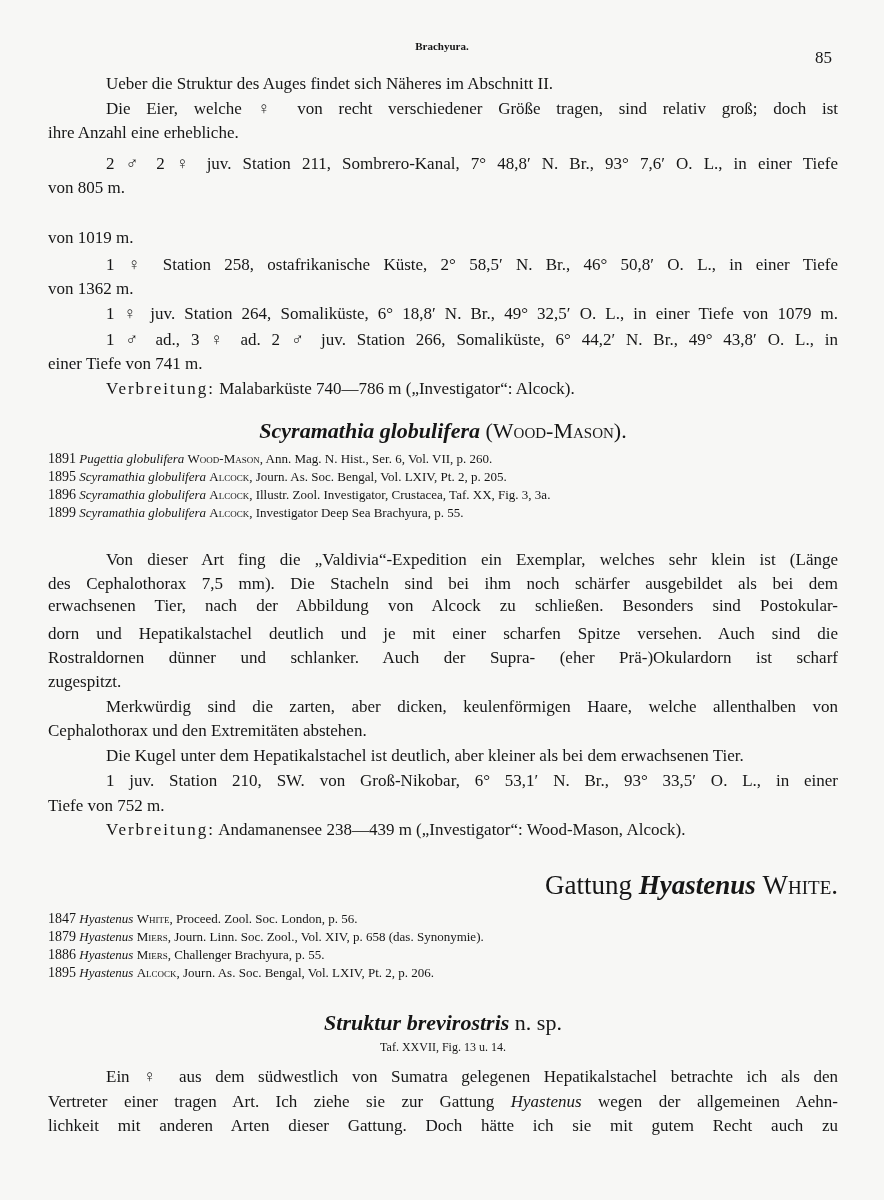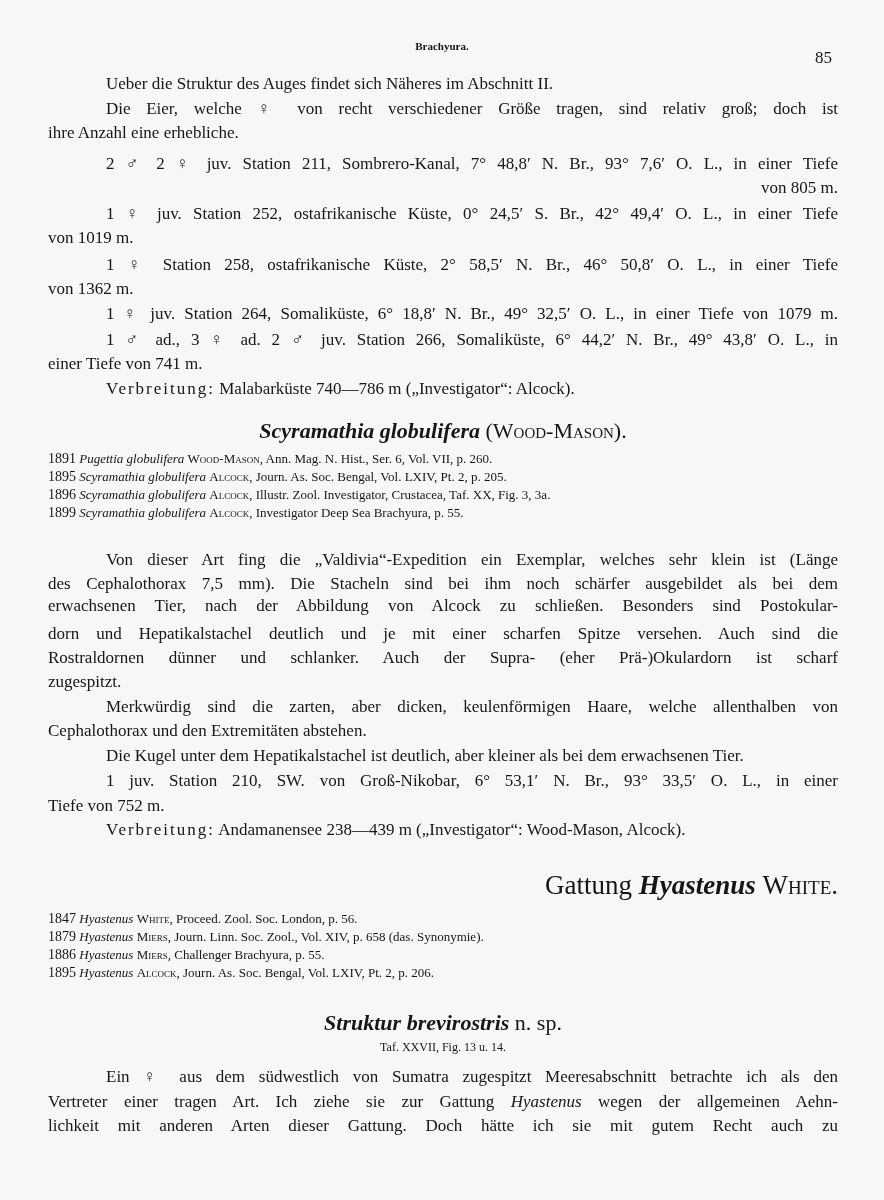--- a/index.html
+++ b/index.html
@@ -33,22 +33,21 @@
 <div class="page">
 
   <div class="running-head">Brachyura.</div>
   <div class="page-number">85</div>
 
   <div class="abs line indent" style="top:72px;">Ueber die Struktur des Auges findet sich Näheres im Abschnitt II.</div>
   <div class="abs line just indent" style="top:97px; width:732px;">Die Eier, welche ♀ von recht verschiedener Größe tragen, sind relativ groß; doch ist</div>
   <div class="abs line" style="top:121px;">ihre Anzahl eine erhebliche.</div>
 
   <div class="abs line just indent" style="top:152px; width:732px;">2 ♂ 2 ♀ juv. Station 211, Sombrero-Kanal, 7° 48,8′ N. Br., 93° 7,6′ O. L., in einer Tiefe</div>
-  <div class="abs line" style="top:176px;text-align:right;">von 805 m.</div>
-  <div class="abs line just indent" style="top:202px; width:732px;">1 ♀ juv. Station 252, ostafrikanische Küste, 0° 24,5′ S. Br., 42° 49,4′ O. L., in einer Tiefe</div>
+  <div class="abs line" style="top:176px;">von 805 m.</div>
   <div class="abs line" style="top:226px;">von 1019 m.</div>
   <div class="abs line just indent" style="top:253px; width:732px;">1 ♀ Station 258, ostafrikanische Küste, 2° 58,5′ N. Br., 46° 50,8′ O. L., in einer Tiefe</div>
   <div class="abs line" style="top:277px;">von 1362 m.</div>
   <div class="abs line just indent" style="top:302px; width:732px;">1 ♀ juv. Station 264, Somaliküste, 6° 18,8′ N. Br., 49° 32,5′ O. L., in einer Tiefe von 1079 m.</div>
   <div class="abs line just indent" style="top:328px; width:732px;">1 ♂ ad., 3 ♀ ad. 2 ♂ juv. Station 266, Somaliküste, 6° 44,2′ N. Br., 49° 43,8′ O. L., in</div>
   <div class="abs line" style="top:352px;">einer Tiefe von 741 m.</div>
 
   <div class="abs line indent" style="top:377px;">
     <span class="spaced">Verbreitung:</span>
     <span>Malabarküste 740—786 m („Investigator“: Alcock).</span>
@@ -138,21 +137,21 @@
       <span>Journ. As. Soc. Bengal, Vol. LXIV, Pt. 2, p. 206.</span>
     </div>
   </div>
 
   <div class="abs heading" style="top:1010px;">
     <span class="it">Struktur brevirostris</span>
     <span>n. sp.</span>
   </div>
   <div class="abs sub-heading" style="top:1040px;">Taf. XXVII, Fig. 13 u. 14.</div>
 
-  <div class="abs line just indent" style="top:1065px; width:732px;">Ein ♀ aus dem südwestlich von Sumatra zugespitzt Meeresabschnitt betrachte ich als den</div>
+  <div class="abs line just indent" style="top:1065px; width:732px;">Ein ♀ aus dem südwestlich von Sumatra gelegenen Hepatikalstachel betrachte ich als den</div>
   <div class="abs line just" style="top:1090px;">
     <span>Vertreter einer tragen Art. Ich ziehe sie zur Gattung</span>
     <span class="it">Hyastenus</span>
     <span>wegen der allgemeinen Aehn-</span>
   </div>
   <div class="abs line just" style="top:1114px;">lichkeit mit anderen Arten dieser Gattung. Doch hätte ich sie mit gutem Recht auch zu</div>
 
 </div>
 
 </body></html>

